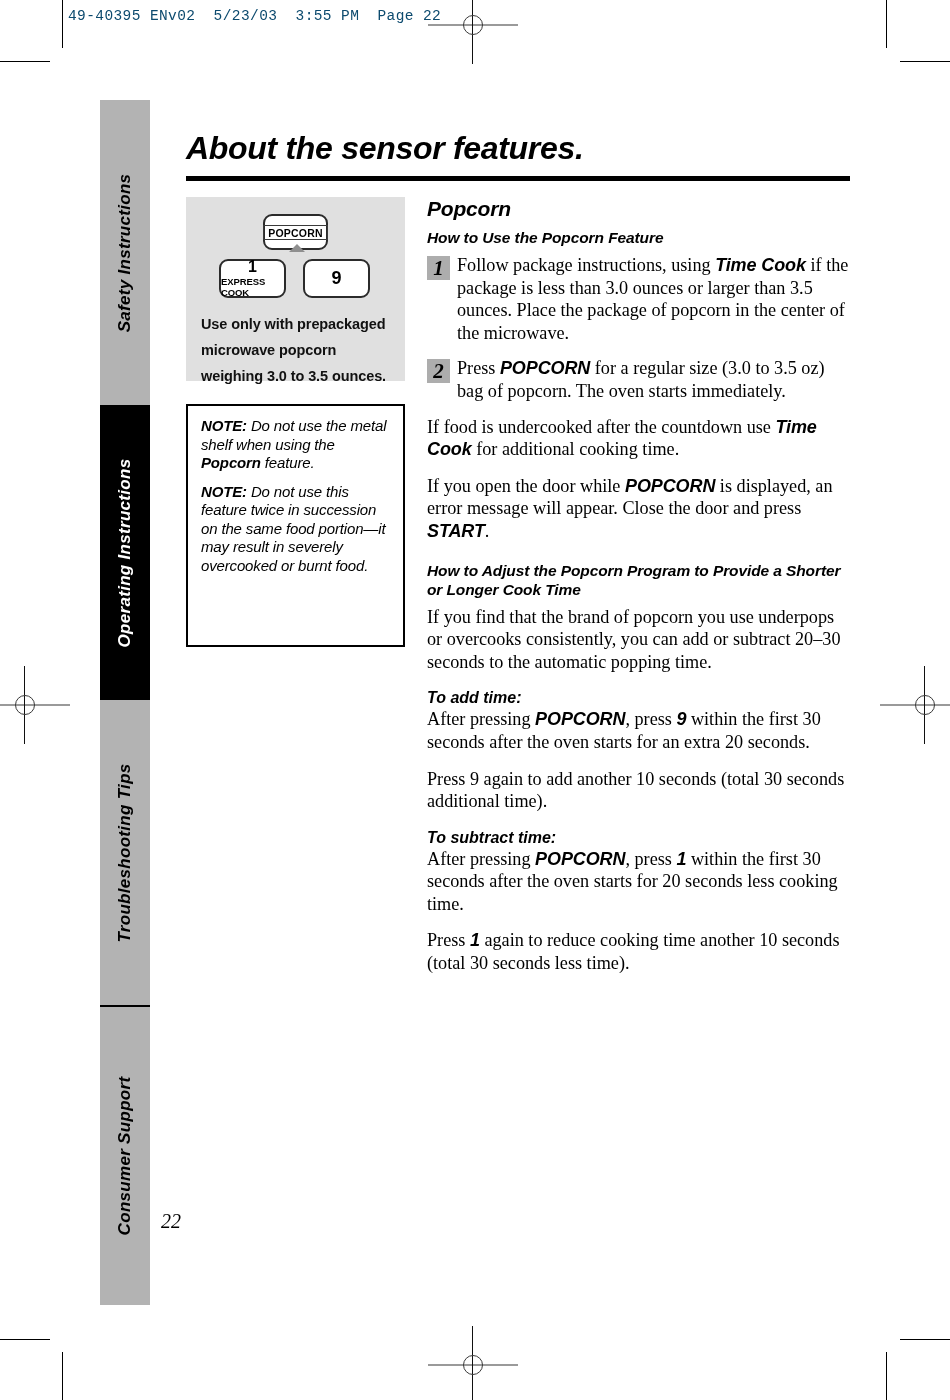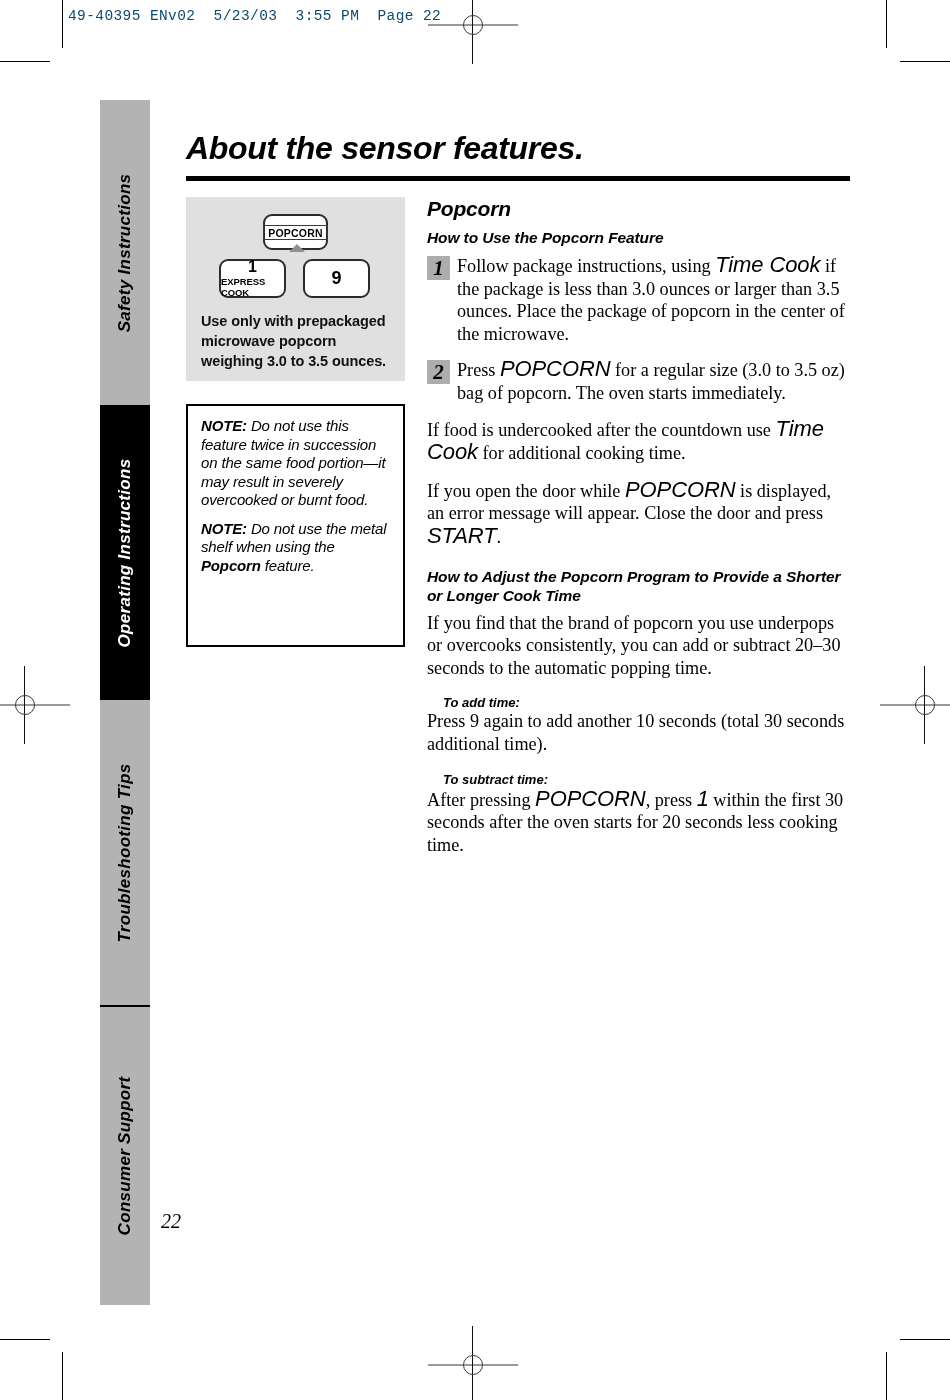--- a/index.html
+++ b/index.html
@@ -187,21 +187,21 @@
     font-size: 18px;
   }
   .illus-caption {
     position: absolute;
     left: 15px;
     top: 114px;
     width: 200px;
     font-family: "Liberation Sans Narrow", "Liberation Sans", sans-serif;
     font-weight: bold;
     font-size: 14.5px;
-    line-height: 20px;
+    line-height: 26px;
     letter-spacing: -0.1px;
     color: #111;
   }
 
   .note-box {
     position: absolute;
     left: 186px;
     top: 404px;
     width: 219px;
     height: 243px;
@@ -243,35 +243,35 @@
     font-size: 15.5px;
     letter-spacing: -0.1px;
     line-height: 19px;
     margin: 0 0 7px 0;
   }
   .h3.spaced { margin-top: 18px; }
   .h4 {
     font-family: "Liberation Sans Narrow", "Liberation Sans", sans-serif;
     font-weight: bold;
     font-style: italic;
-    font-size: 13px;
-    margin: 16px 0 0 16px;
+    font-size: 16px;
+    margin: 16px 0 0 0;
   }
   .body {
     font-family: "Liberation Serif", serif;
     font-size: 18.2px;
     line-height: 22.6px;
     margin: 0 0 14px 0;
     color: #000;
   }
   .kw {
     font-family: "Liberation Sans Narrow", "Liberation Sans", sans-serif;
-    font-weight: normal;
-    font-style: italic;
-    font-size: 22px;
+    font-weight: bold;
+    font-style: italic;
+    font-size: 18px;
     letter-spacing: -0.1px;
   }
   .step {
     position: relative;
     padding-left: 30px;
     margin-bottom: 13px;
   }
   .step-num {
     position: absolute;
     left: 0; top: 2px;
@@ -365,24 +365,24 @@
 
   <div class="btn btn-nine">
     <span class="num">9</span>
   </div>
 
   <div class="illus-caption">Use only with prepackaged microwave popcorn weighing 3.0 to 3.5 ounces.</div>
 </div>
 
 <div class="note-box">
   <p class="note-p">
-    <b>NOTE:</b><span> Do not use this feature twice in succession on the same food portion—it may result in severely overcooked or burnt food.</span>
+    <b>NOTE:</b><span> Do not use the metal shelf when using the </span><b>Popcorn</b><span> feature.</span>
   </p>
   <p class="note-p">
-    <b>NOTE:</b><span> Do not use the metal shelf when using the </span><b>Popcorn</b><span> feature.</span>
+    <b>NOTE:</b><span> Do not use this feature twice in succession on the same food portion—it may result in severely overcooked or burnt food.</span>
   </p>
 </div>
 
 <div class="rcol">
 
   <h2 class="h2">Popcorn</h2>
   <h3 class="h3">How to Use the Popcorn Feature</h3>
 
   <div class="step">
     <div class="step-num">1</div>
@@ -396,22 +396,24 @@
 
   <p class="body"><span>If food is undercooked after the countdown use </span><span class="kw">Time Cook</span><span> for additional cooking time.</span></p>
 
   <p class="body"><span>If you open the door while </span><span class="kw">POPCORN</span><span> is displayed, an error message will appear. Close the door and press </span><span class="kw">START</span><span>.</span></p>
 
   <h3 class="h3 spaced">How to Adjust the Popcorn Program to Provide a Shorter or Longer Cook Time</h3>
 
   <p class="body">If you find that the brand of popcorn you use underpops or overcooks consistently, you can add or subtract 20–30 seconds to the automatic popping time.</p>
 
   <p class="h4">To add time:</p>
+  <p class="body" style="margin-top:1px;"><span>After pressing </span><span class="kw">POPCORN</span><span>, press </span><span class="kw">9</span><span> within the first 30 seconds after the oven starts for an extra 20 seconds.</span></p>
 
   <p class="body">Press 9 again to add another 10 seconds (total 30 seconds additional time).</p>
 
   <p class="h4">To subtract time:</p>
   <p class="body" style="margin-top:1px;"><span>After pressing </span><span class="kw">POPCORN</span><span>, press </span><span class="kw">1</span><span> within the first 30 seconds after the oven starts for 20 seconds less cooking time.</span></p>
 
+  <p class="body"><span>Press </span><span class="kw">1</span><span> again to reduce cooking time another 10 seconds (total 30 seconds less time).</span></p>
 
 </div>
 
 <div class="folio">22</div>
 
 </body></html>

